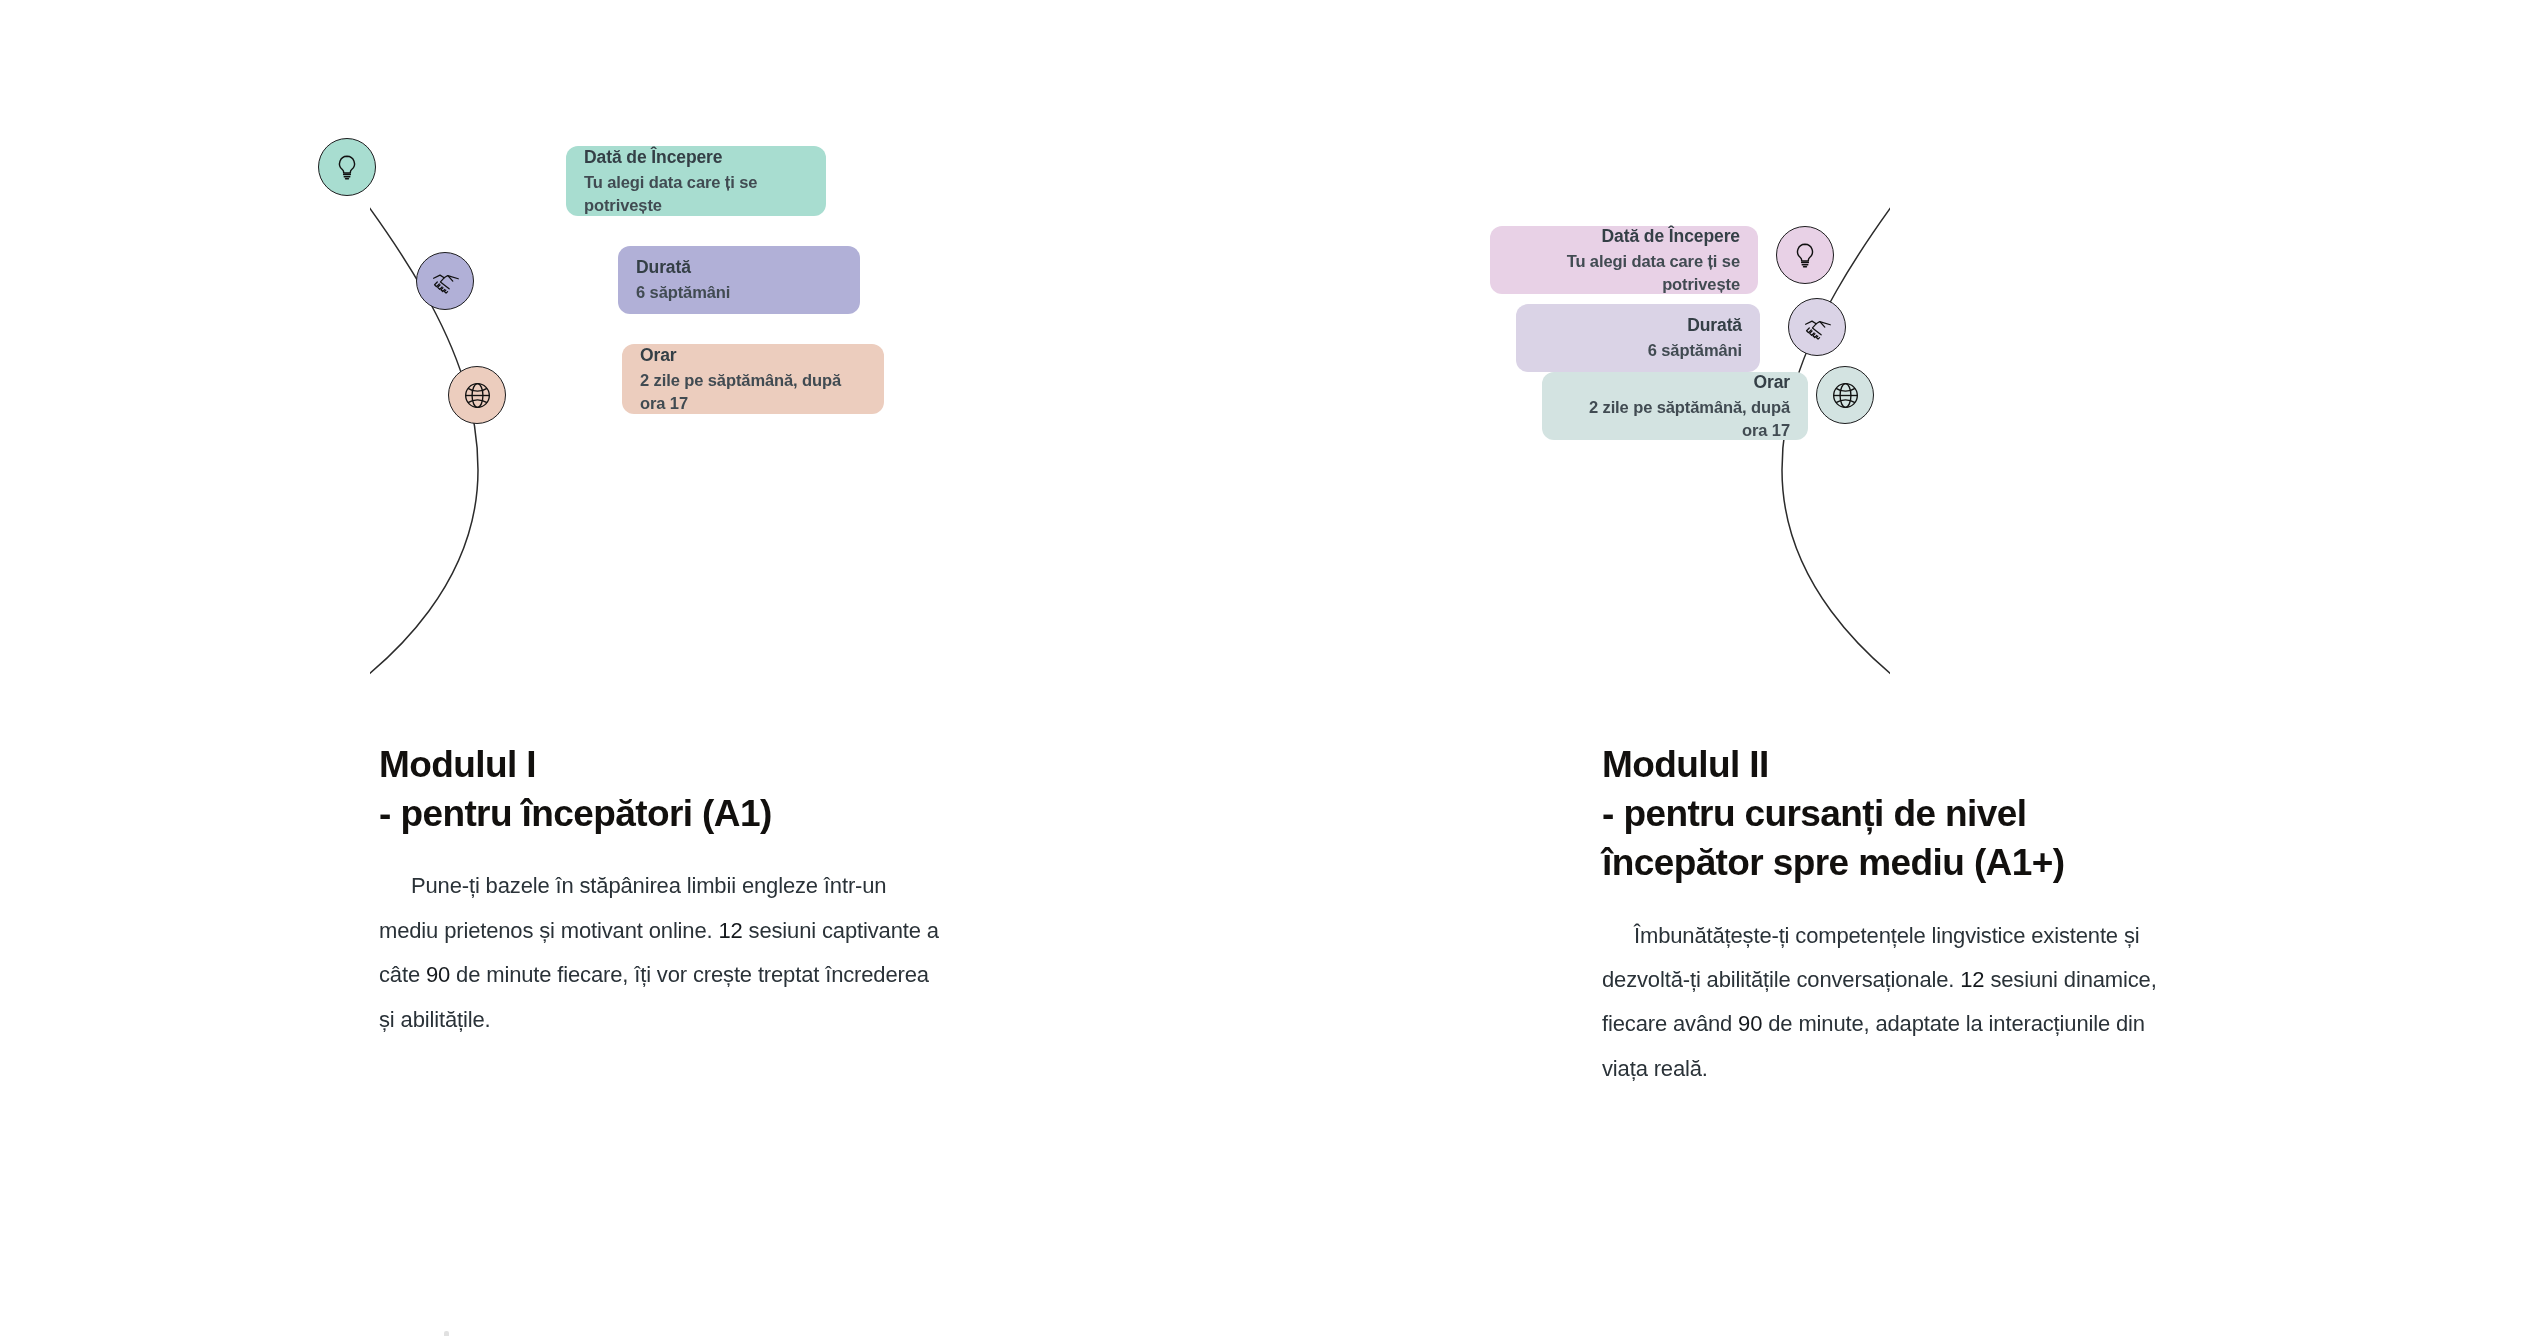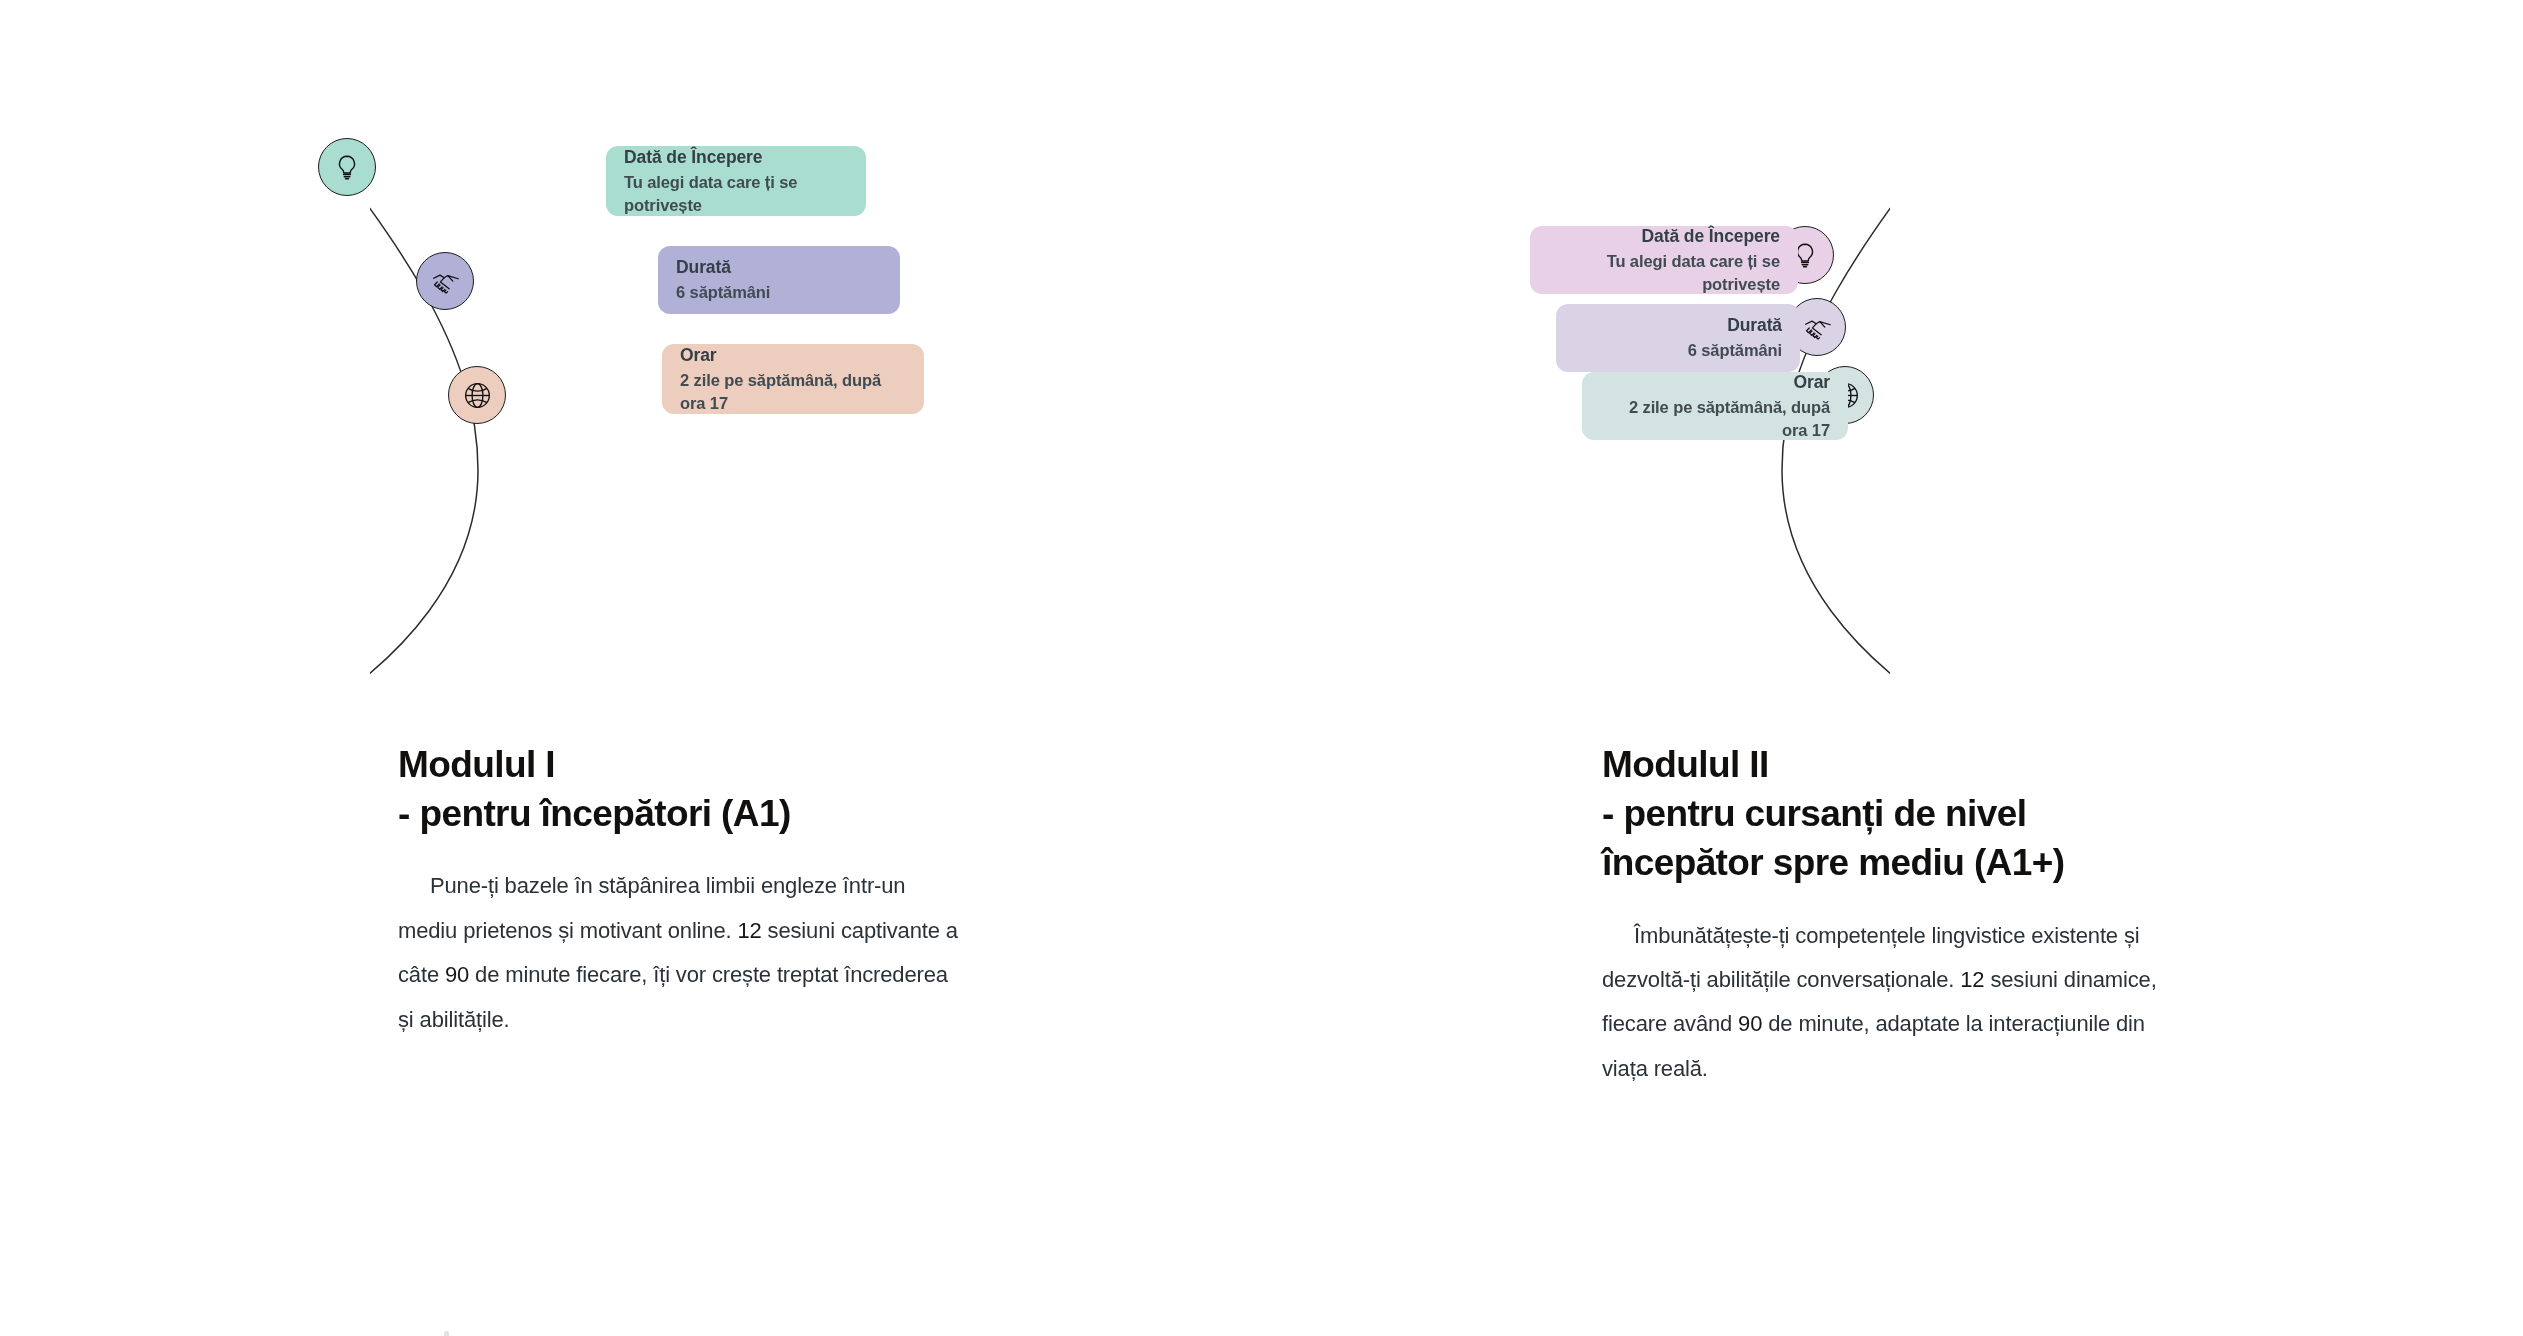--- a/index.html
+++ b/index.html
@@ -60,21 +60,20 @@
 
   
   .pill {
     position: absolute;
     border-radius: 12px;
     box-sizing: border-box;
     padding: 14px 18px;
     display: flex;
     flex-direction: column;
     justify-content: center;
-    margin-left: 40px;
   }
   .pill-title {
     font-size: 17.5px;
     font-weight: bold;
     color: #343f46;
     line-height: 1.32;
     letter-spacing: -0.1px;
   }
   .pill-sub {
     font-size: 16.5px;
@@ -85,21 +84,21 @@
     margin-top: 2px;
   }
   .align-right { text-align: right; align-items: flex-end; }
   .align-left  { text-align: left;  align-items: flex-start; }
 
   
   .text-block {
     position: absolute;
     width: 560px;
   }
-  #text-left  { left: 398px; top: 740px; }
+  #text-left  { left: 379px; top: 740px; }
   #text-right { left: 1615px; top: 740px; width: 580px; }
 
   .module-heading {
     font-size: 37px;
     font-weight: bold;
     color: #12100e;
     line-height: 1.33;
     letter-spacing: -0.6px;
     margin: 0 0 26px 0;
     white-space: pre-line;

